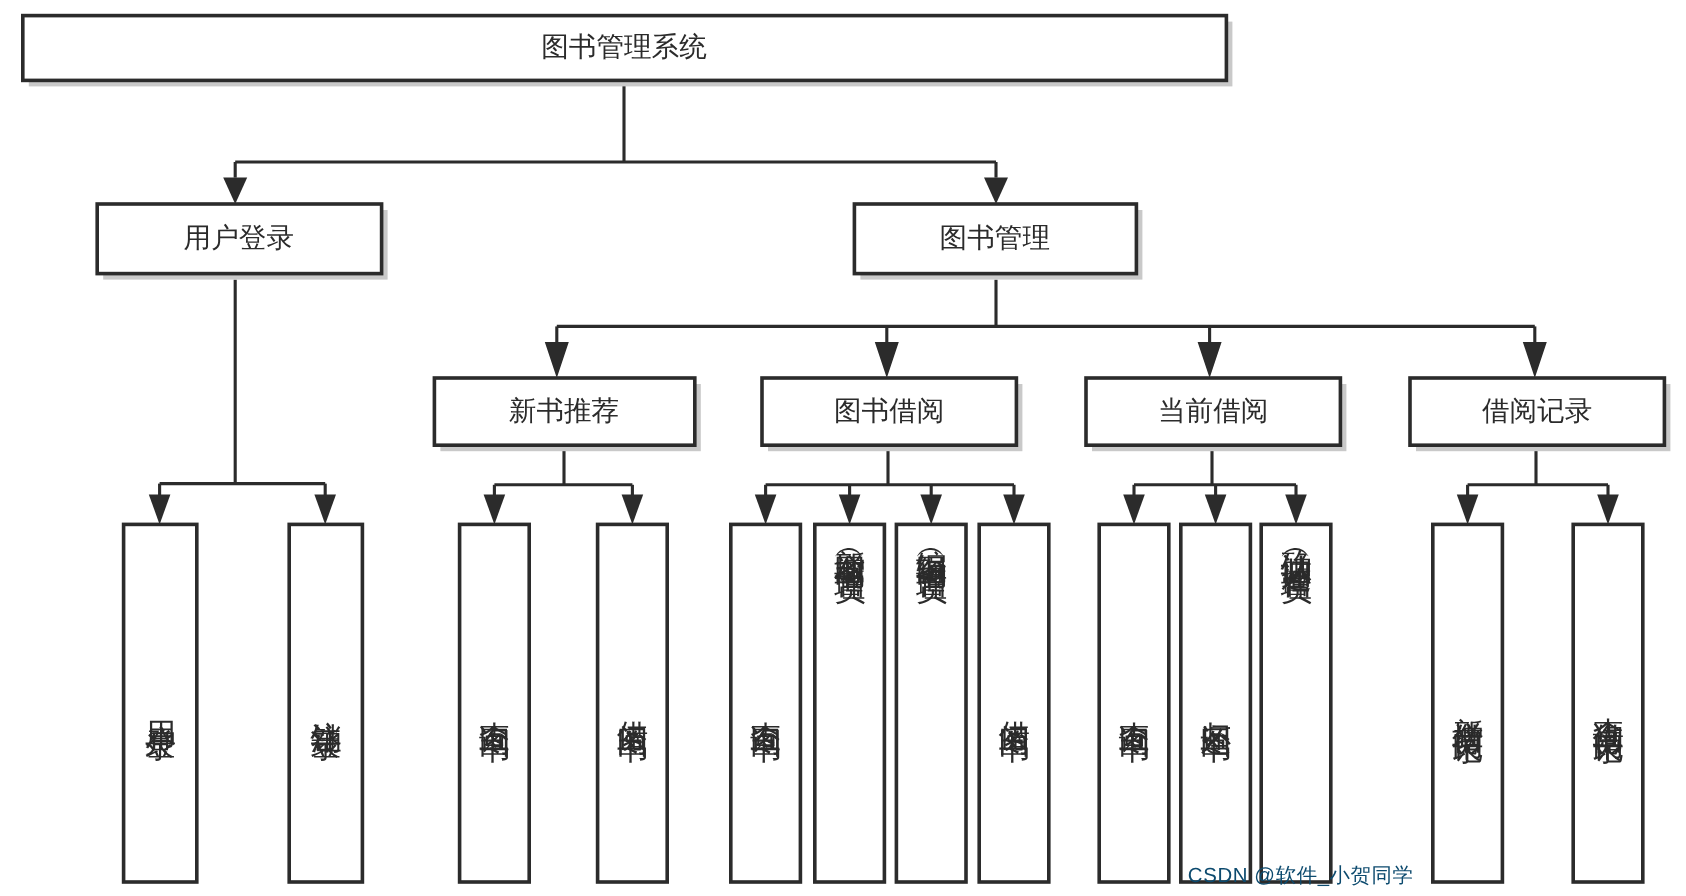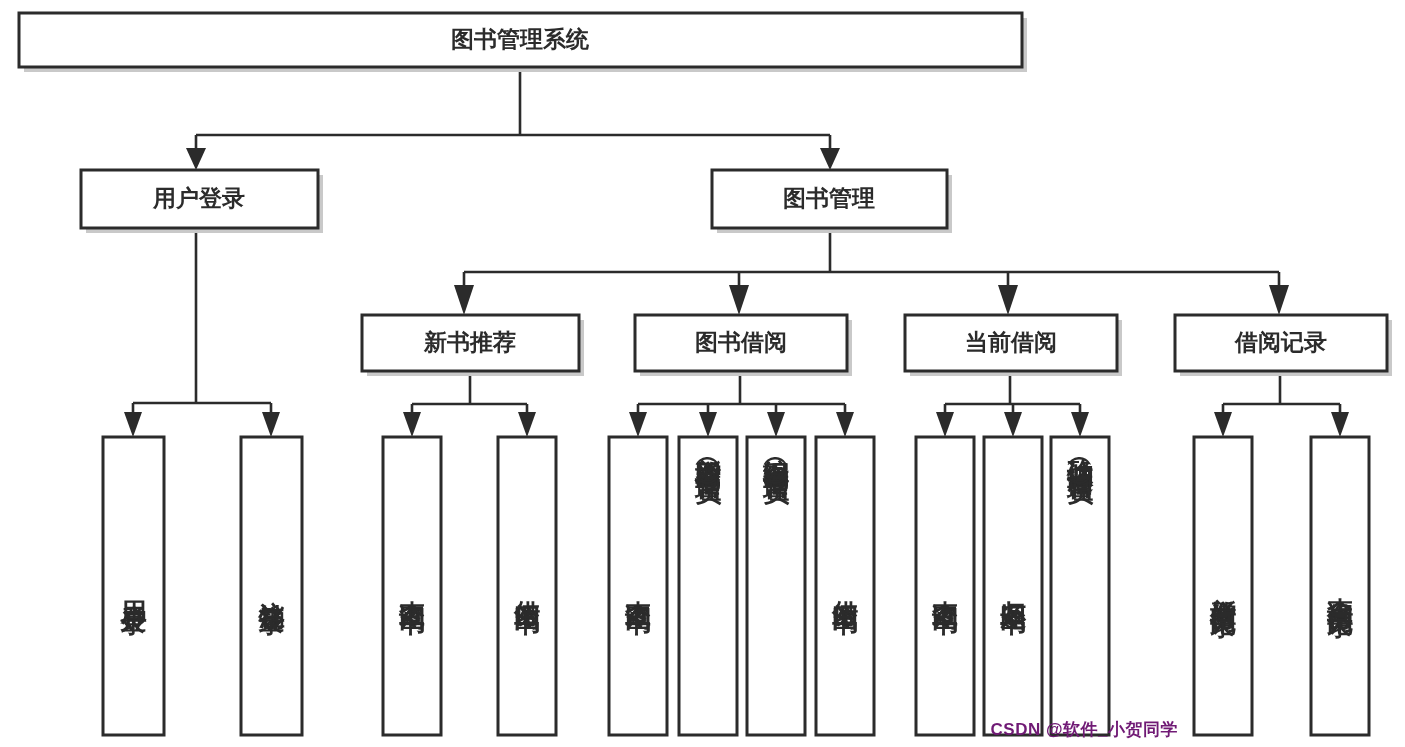--- a/index.html
+++ b/index.html
@@ -1,38 +1,38 @@
 <!DOCTYPE html>
 <html><head>
 <meta charset="utf-8">
 <style>
   html,body{margin:0;padding:0;background:#ffffff;}
   body{
     width:1405px;height:747px;
     font-family:"Liberation Sans","DejaVu Sans",sans-serif;
     overflow:hidden;
   }
-  #diagram-root{position:relative;width:1186px;height:747px;background:#fff;font-weight:bold;}
+  #diagram-root{position:relative;width:1186px;height:747px;background:#fff;}
   svg#chart{position:absolute;left:0;top:0;width:1405px;height:747px;}
   .node-rect{fill:#ffffff;stroke:#2b2b2b;stroke-width:3;}
   .node-shadow{fill:#c9c9c9;}
   .edge{stroke:#2b2b2b;stroke-width:2.6;fill:none;}
   .arrowhead{fill:#2b2b2b;stroke:none;}
   .node-label{
     font-family:"Liberation Sans","DejaVu Sans",sans-serif;
     fill:#2b2b2b;
     text-anchor:middle;
     dominant-baseline:middle;
   }
   .label-h{font-size:23px;}
   .wm{
     position:absolute;
     right:8px;bottom:6px;
     font-size:17px;
-    color:#701a75;
+    color:#0c4a6e;
     font-family:"Liberation Sans","DejaVu Sans",sans-serif;
     letter-spacing:0.5px;
     white-space:nowrap;
   }
   
   .vleaf{
     position:absolute;
     display:flex;
     align-items:center;
     justify-content:center;

